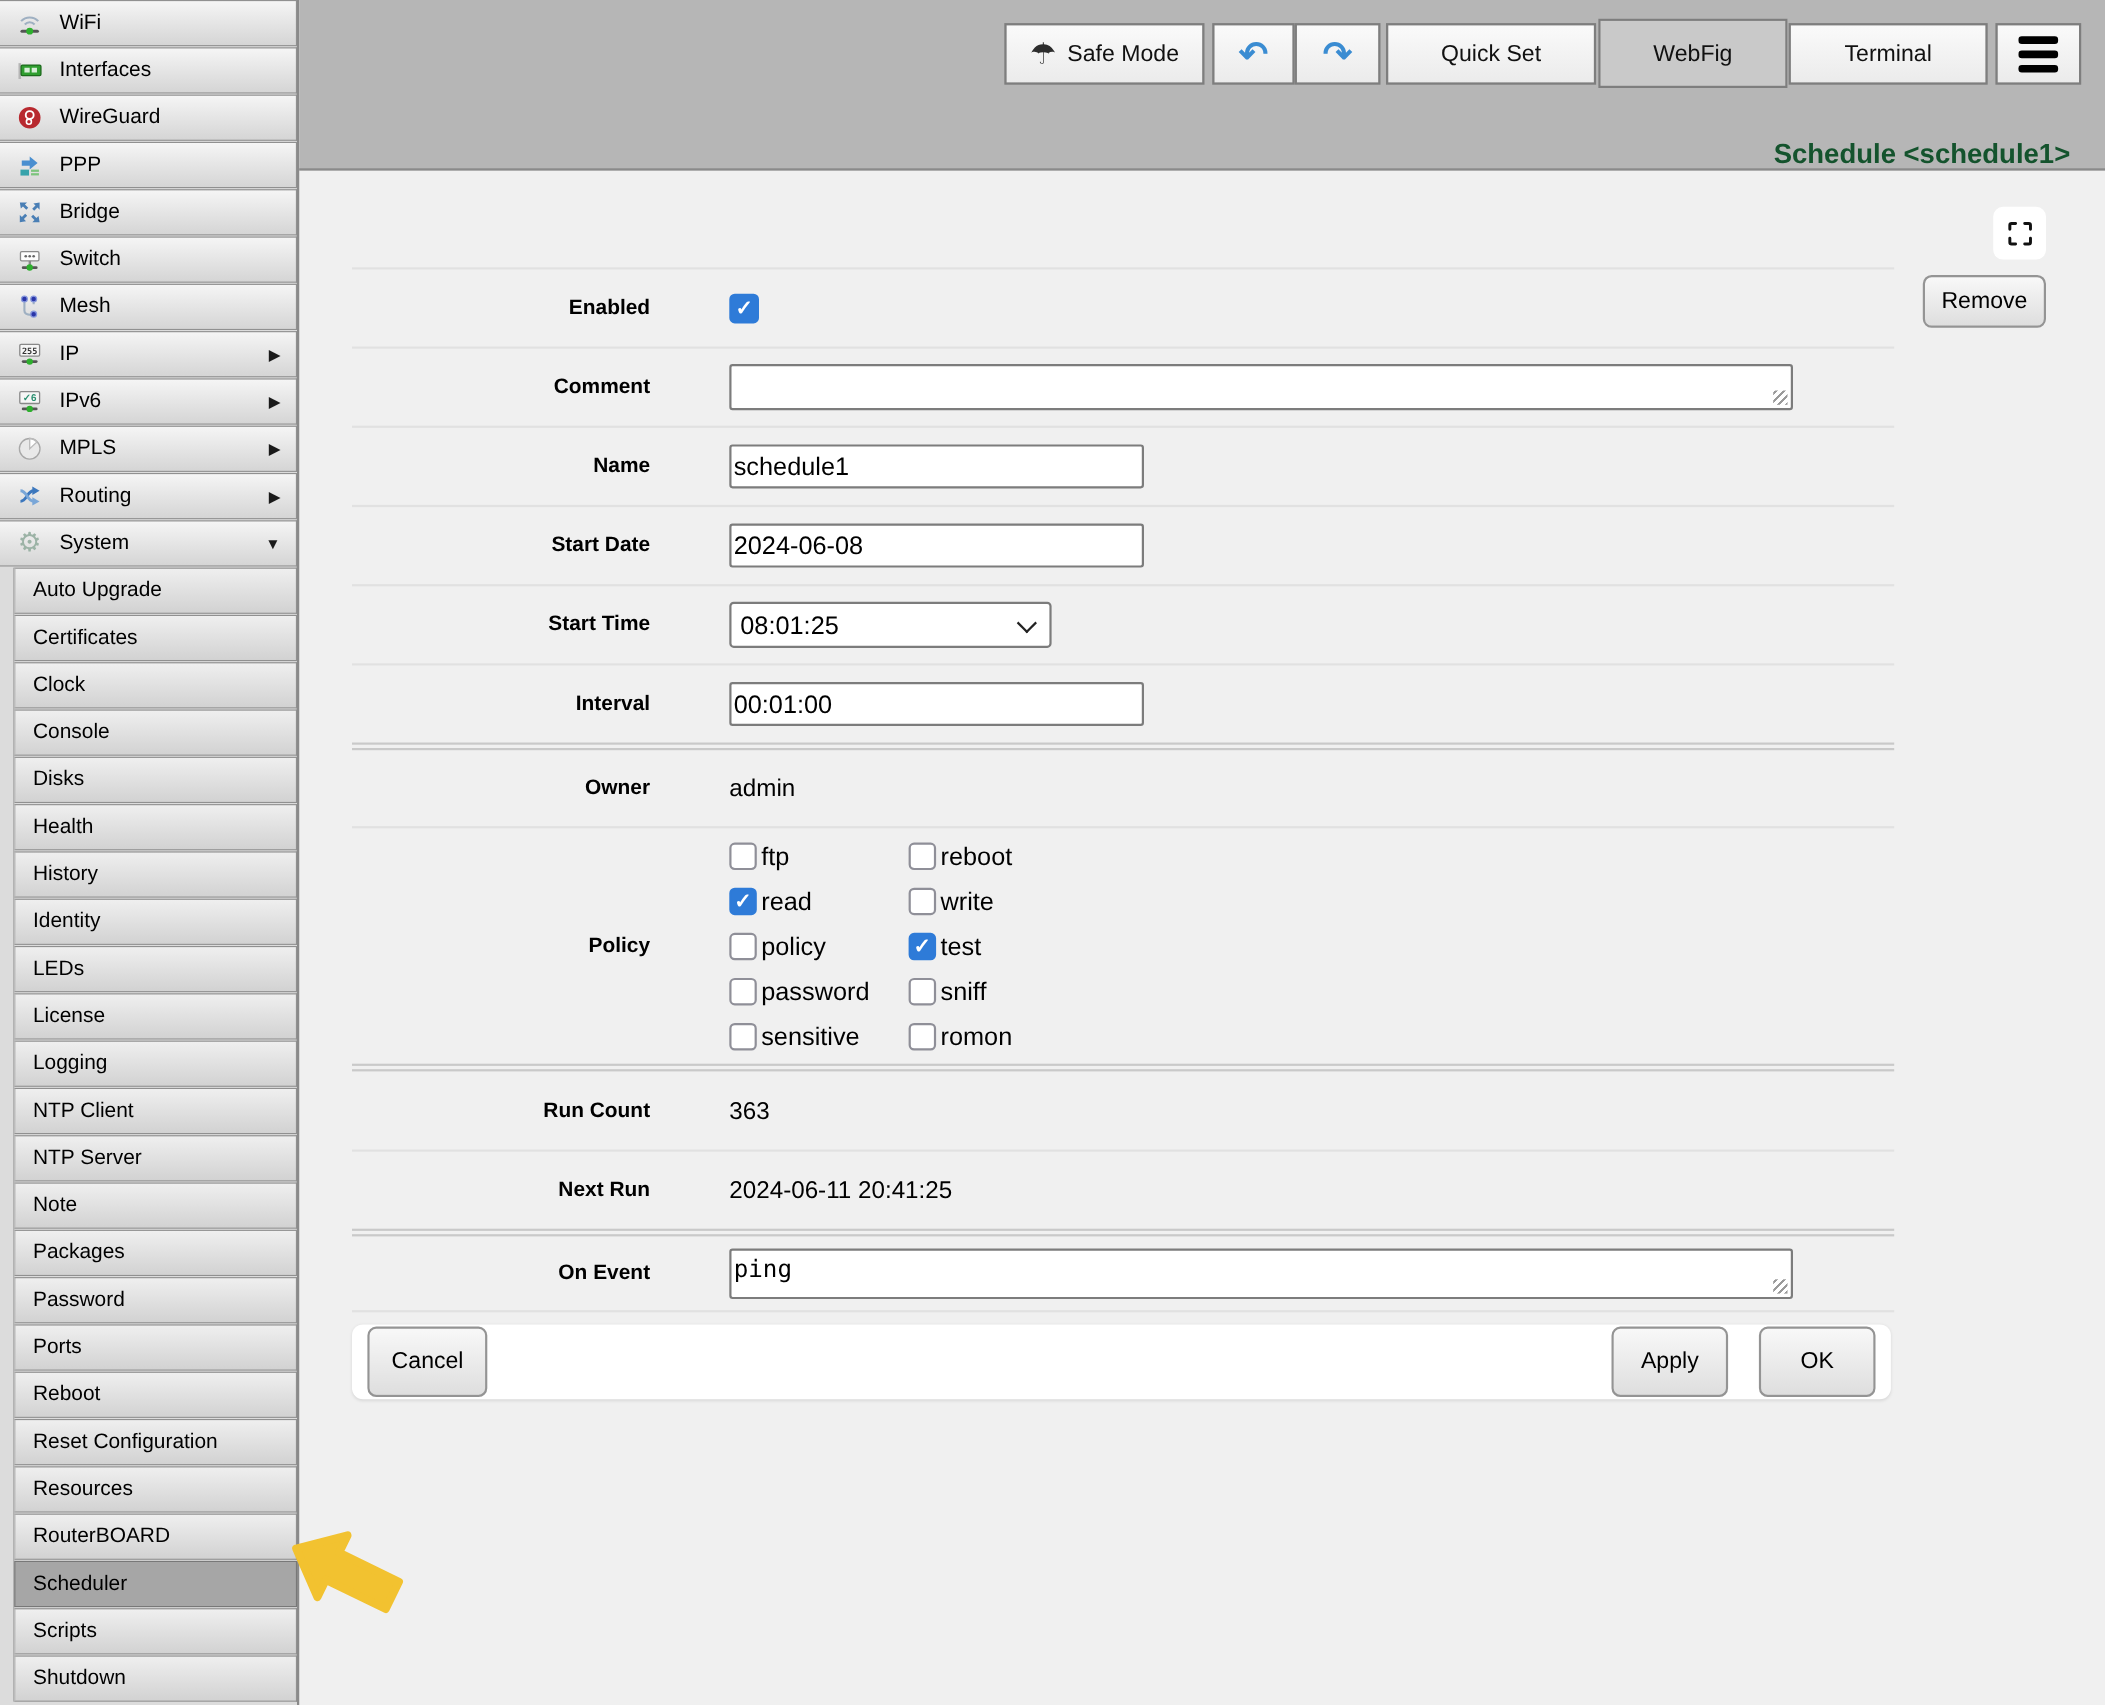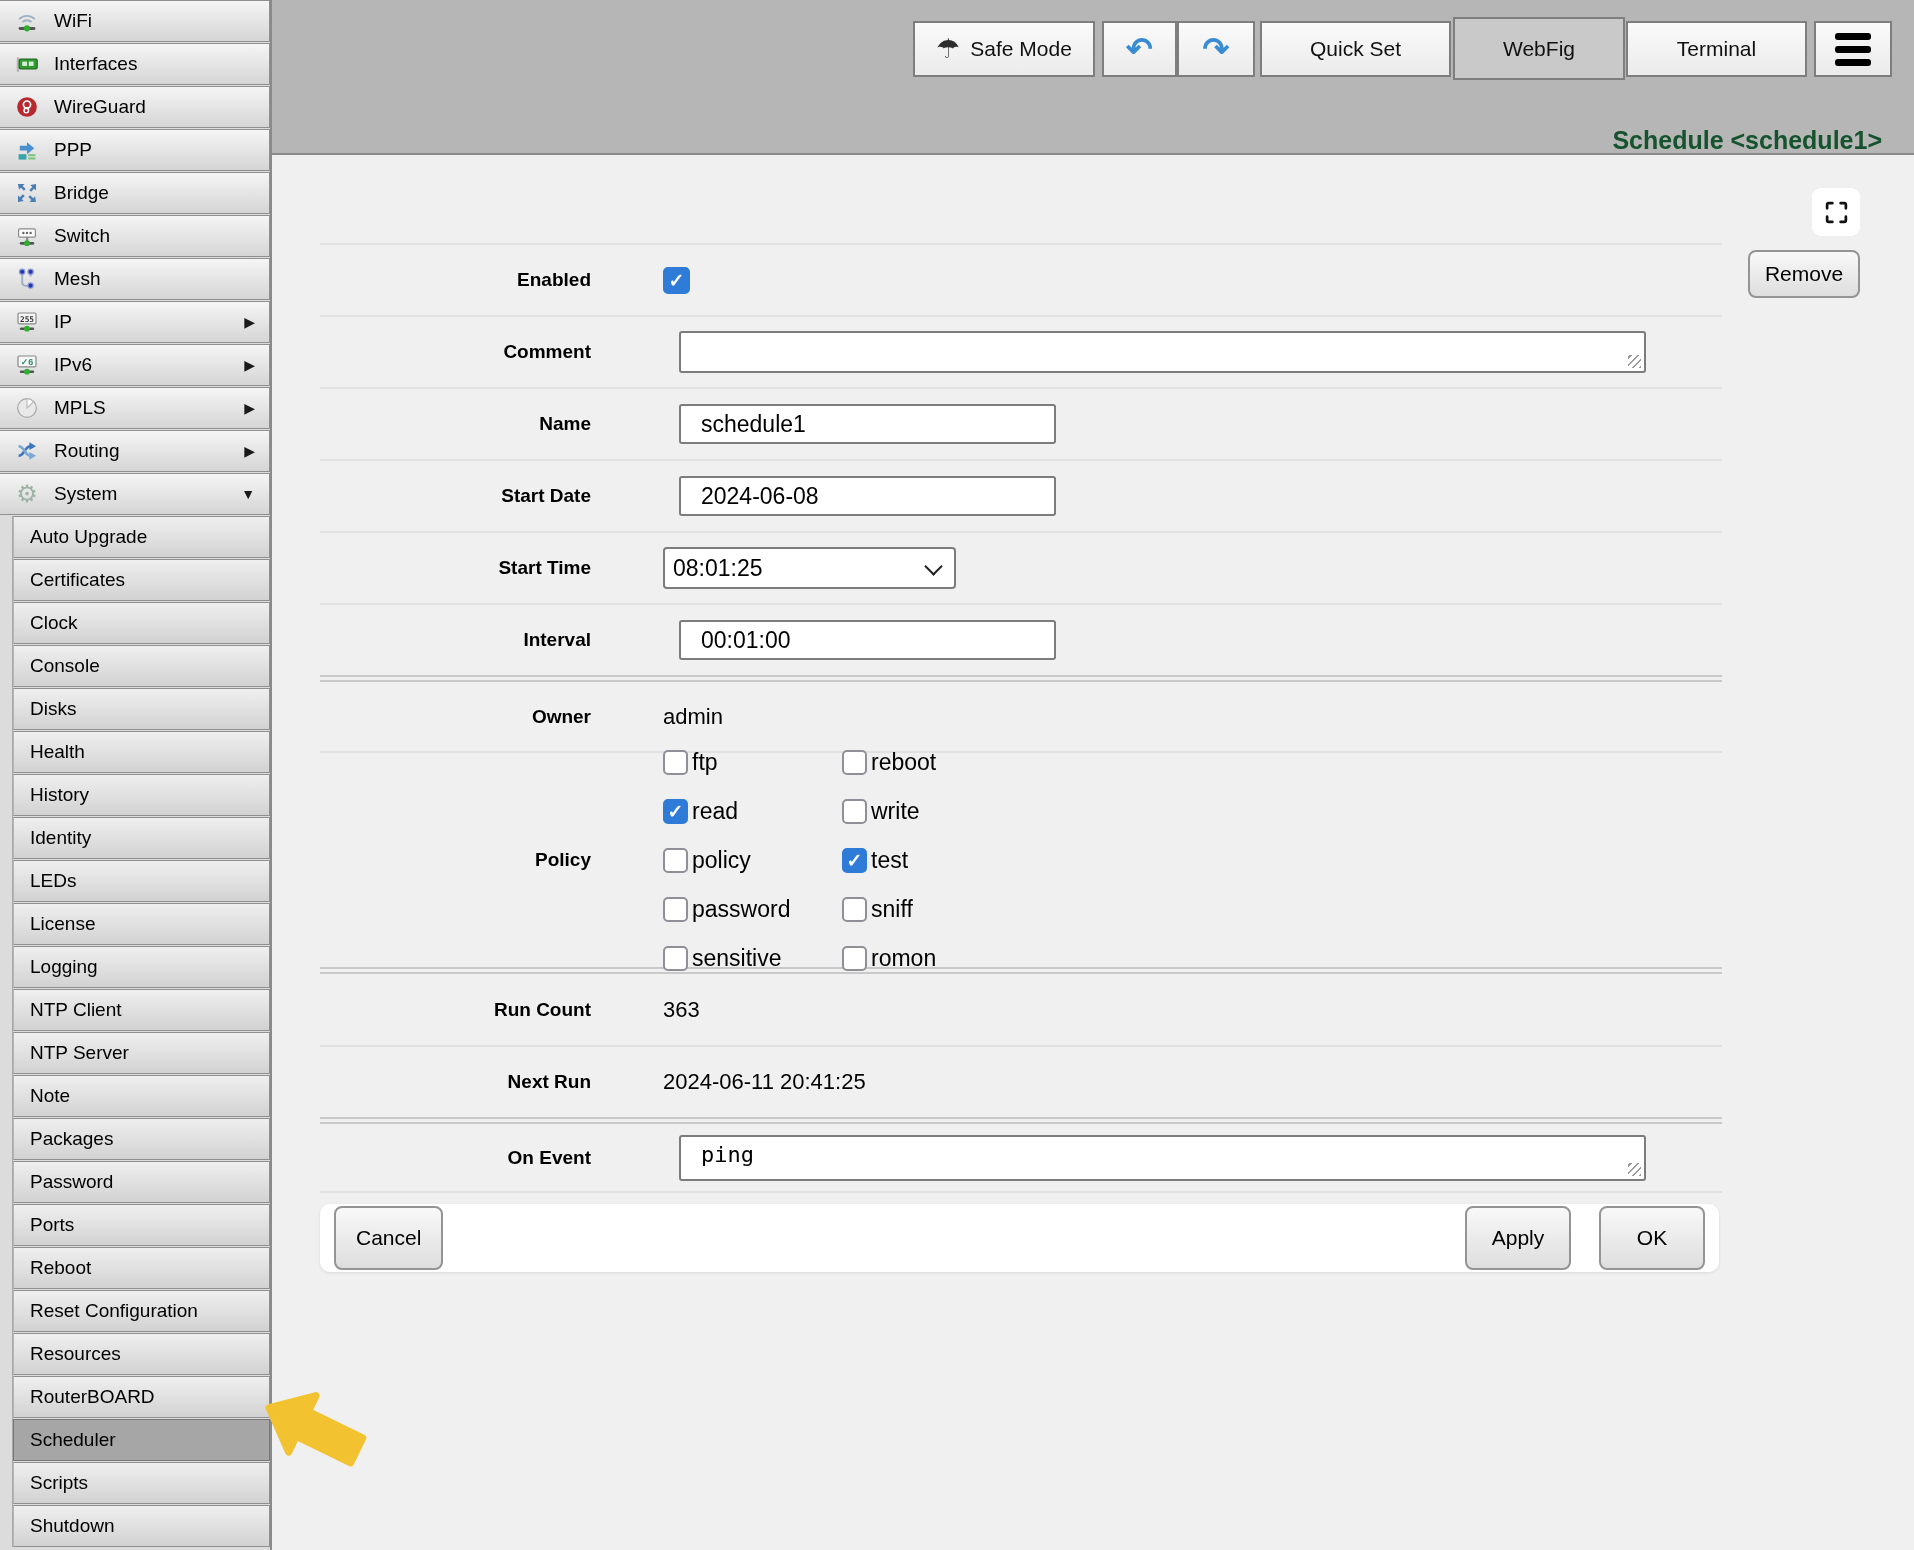--- a/index.html
+++ b/index.html
@@ -42,41 +42,41 @@
   .row{display:flex;align-items:center;height:70px;}
   .row.h-owner{height:69px;}
   .row.h-pol{height:214px;}
   .row.h-run{height:71px;}
   .row.h-onev{height:67px;}
   .lbl{width:271px;text-align:right;font-weight:bold;font-size:19px;flex:none;}
   .val{margin-left:72px;display:flex;align-items:center;}
   .static-val{font-size:22px;}
 
   .inp{border:2px solid #7c7c7c;border-radius:3px;background:#fff;font-size:23px;
-       font-family:"Liberation Sans",sans-serif;padding:2px 20px;height:40px;box-sizing:border-box;color:#000;margin-left:16px;}
+       font-family:"Liberation Sans",sans-serif;padding:2px 2px;height:40px;box-sizing:border-box;color:#000;}
   .w-std{width:377px;}
   .w-wide{width:967px;}
   textarea.inp{resize:none;padding-top:5px;height:42px;
       background-image:repeating-linear-gradient(315deg,#9a9a9a 0 2px,transparent 2px 5px);
       background-repeat:no-repeat;background-position:right 3px bottom 3px;background-size:13px 13px;}
   textarea.mono{font-family:"DejaVu Sans Mono",monospace;font-size:22px;height:46px;}
   .sel{position:relative;width:293px;}
   .sel select{appearance:none;-webkit-appearance:none;width:100%;height:42px;border:2px solid #7c7c7c;
        border-radius:4px;background:#fff;font-size:23px;font-family:"Liberation Sans",sans-serif;
        padding:0 8px;color:#000;}
   .chev{position:absolute;right:16px;top:13px;width:11px;height:11px;border-right:2.5px solid #222;
         border-bottom:2.5px solid #222;transform:rotate(45deg);pointer-events:none;}
 
   .cb{width:25px;height:25px;border:2.5px solid #8f8f98;border-radius:5px;background:#fff;
       box-sizing:border-box;display:flex;align-items:center;justify-content:center;flex:none;cursor:pointer;}
   .cb.on{background:#2e7bd8;border-color:#2e7bd8;}
   .cb.on::after{content:"✓";color:#fff;font-size:19px;font-weight:bold;line-height:1;}
   .cb-big{width:27px;height:27px;}
 
-  .pol-grid{display:grid;grid-template-columns:163px auto;row-gap:8px;gap:16px;}
+  .pol-grid{display:grid;grid-template-columns:163px auto;row-gap:8px;}
   .pcell{display:flex;align-items:center;gap:4px;font-size:23px;height:33px;}
 
   
   .btnbar{position:absolute;left:320px;top:1204px;width:1399px;height:68px;background:#fff;
           border-radius:10px;display:flex;align-items:center;justify-content:space-between;
           padding:0 14px;box-sizing:border-box;box-shadow:0 1px 3px rgba(0,0,0,0.10);}
   .btn{height:64px;min-width:106px;padding:0 20px;background:linear-gradient(#f8f8f8,#dedede);
        border:2px solid #949494;border-radius:8px;font-size:21px;display:flex;align-items:center;
        justify-content:center;box-sizing:border-box;cursor:pointer;}
   .right-group{display:flex;gap:28px;padding-left:11px;}

